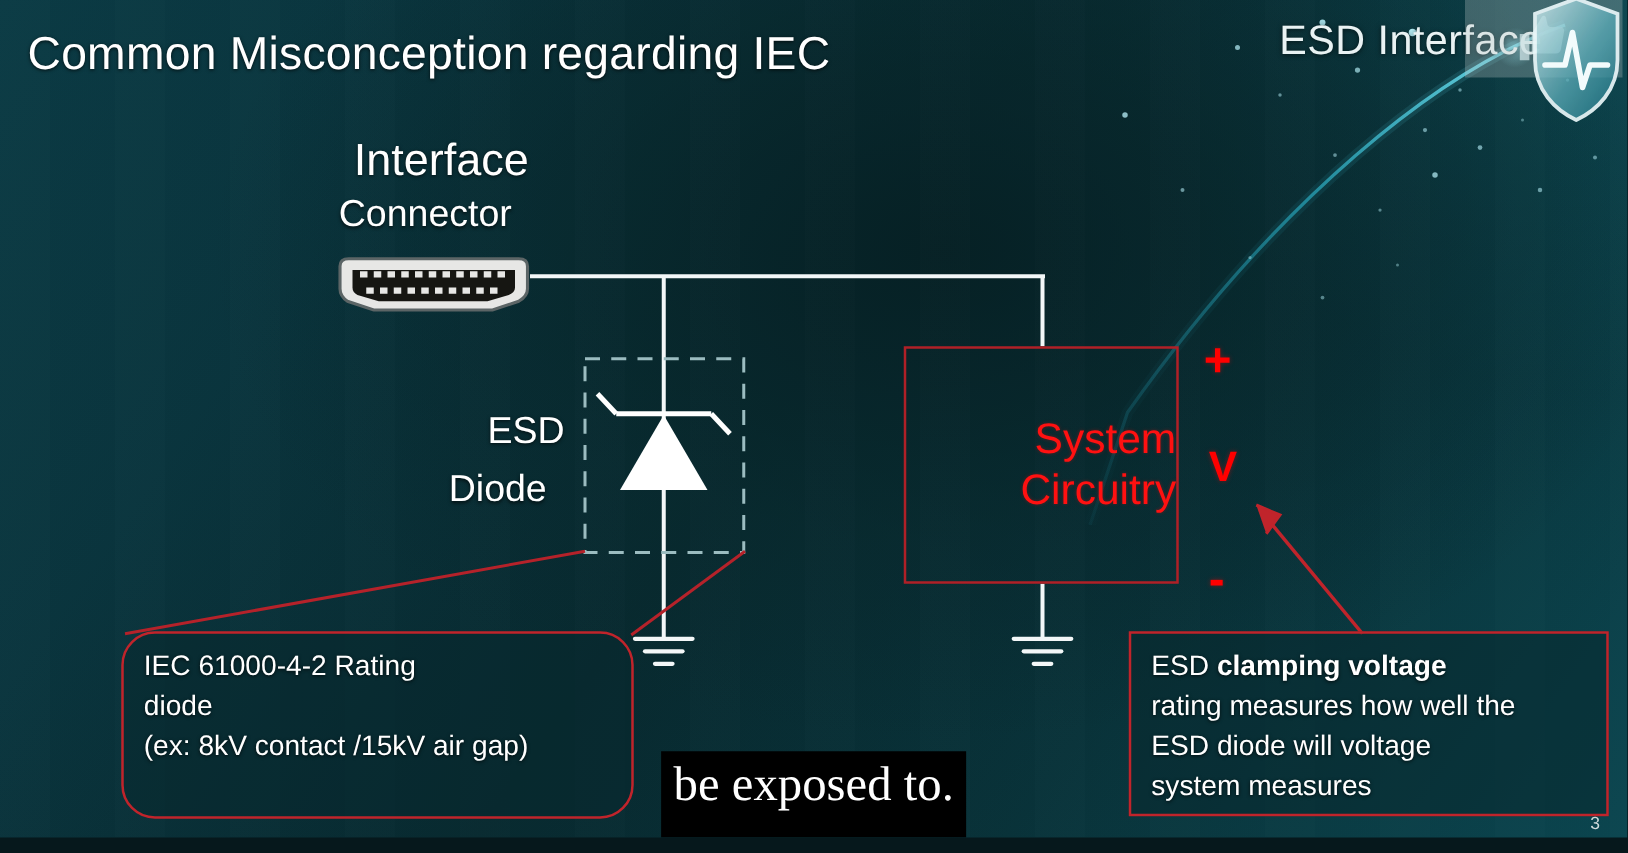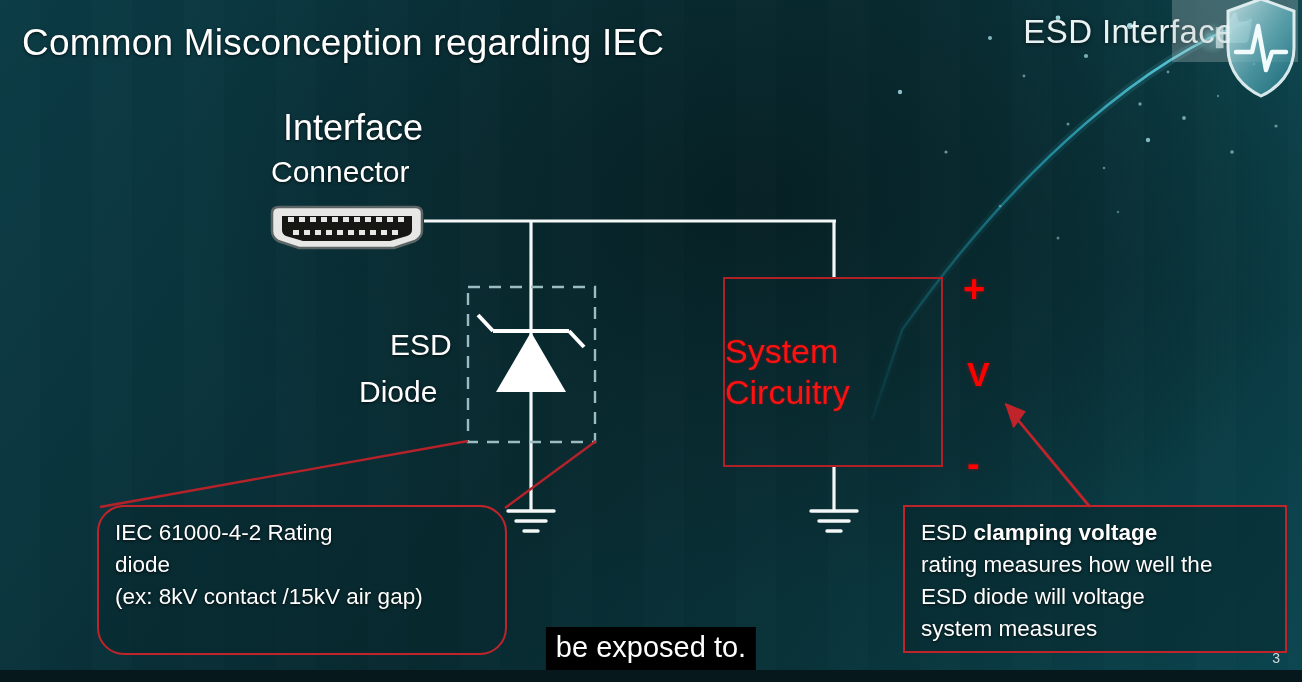--- a/index.html
+++ b/index.html
@@ -63,21 +63,21 @@
   #lbl-esd1 { left: 390px; top: 328px; font-size: 30px; }
   #lbl-esd2 { left: 359px; top: 375px; font-size: 30px; }
 
   
   #connector { position: absolute; left: 266px; top: 203px; width: 162px; height: 48px; }
 
   
   #sysbox {
     position: absolute; left: 723px; top: 277px; width: 220px; height: 190px;
     border: 2px solid #b02027;
-    display: flex; flex-direction: column; align-items: flex-start; justify-content: center;
+    display: flex; flex-direction: column; align-items: flex-end; justify-content: center;
     gap: 2px;
   }
   .sys-line { color: #ff1111; font-size: 34px; text-shadow: 0 0 3px rgba(255,0,0,0.35); }
 
   .pv { position: absolute; color: #ff0000; font-weight: bold; text-shadow: 0 0 4px rgba(255,0,0,0.4); }
   #pv-plus  { left: 963px; top: 268px; font-size: 38px; }
   #pv-v     { left: 967px; top: 355px; font-size: 34px; }
   #pv-minus { left: 967px; top: 443px; font-size: 38px; }
 
   
@@ -94,23 +94,24 @@
   #callout-left  { left: 97px; top: 505px; width: 410px; height: 150px; border-radius: 27px; }
   #callout-right { left: 903px; top: 505px; width: 384px; height: 148px; }
   .callout b { font-weight: bold; }
 
   
   #caption {
     position: absolute; left: 50%; transform: translateX(-50%);
     bottom: 0px;
     background: #000000;
     color: #ffffff;
-    font-size: 29px;
-    padding: 4px 10px 6px 10px;
-    white-space: nowrap;
+    font-size: 39px;
+    padding: 4px 10px 20px 10px;
+    white-space: nowrap;
+    font-family: Liberation Serif, serif;
   }
   #pagenum {
     position: absolute; right: 22px; bottom: 4px;
     color: #cfd9da; font-size: 14px;
   }
 </style>
 </head>
 <body>
 
 <div id="slide">

